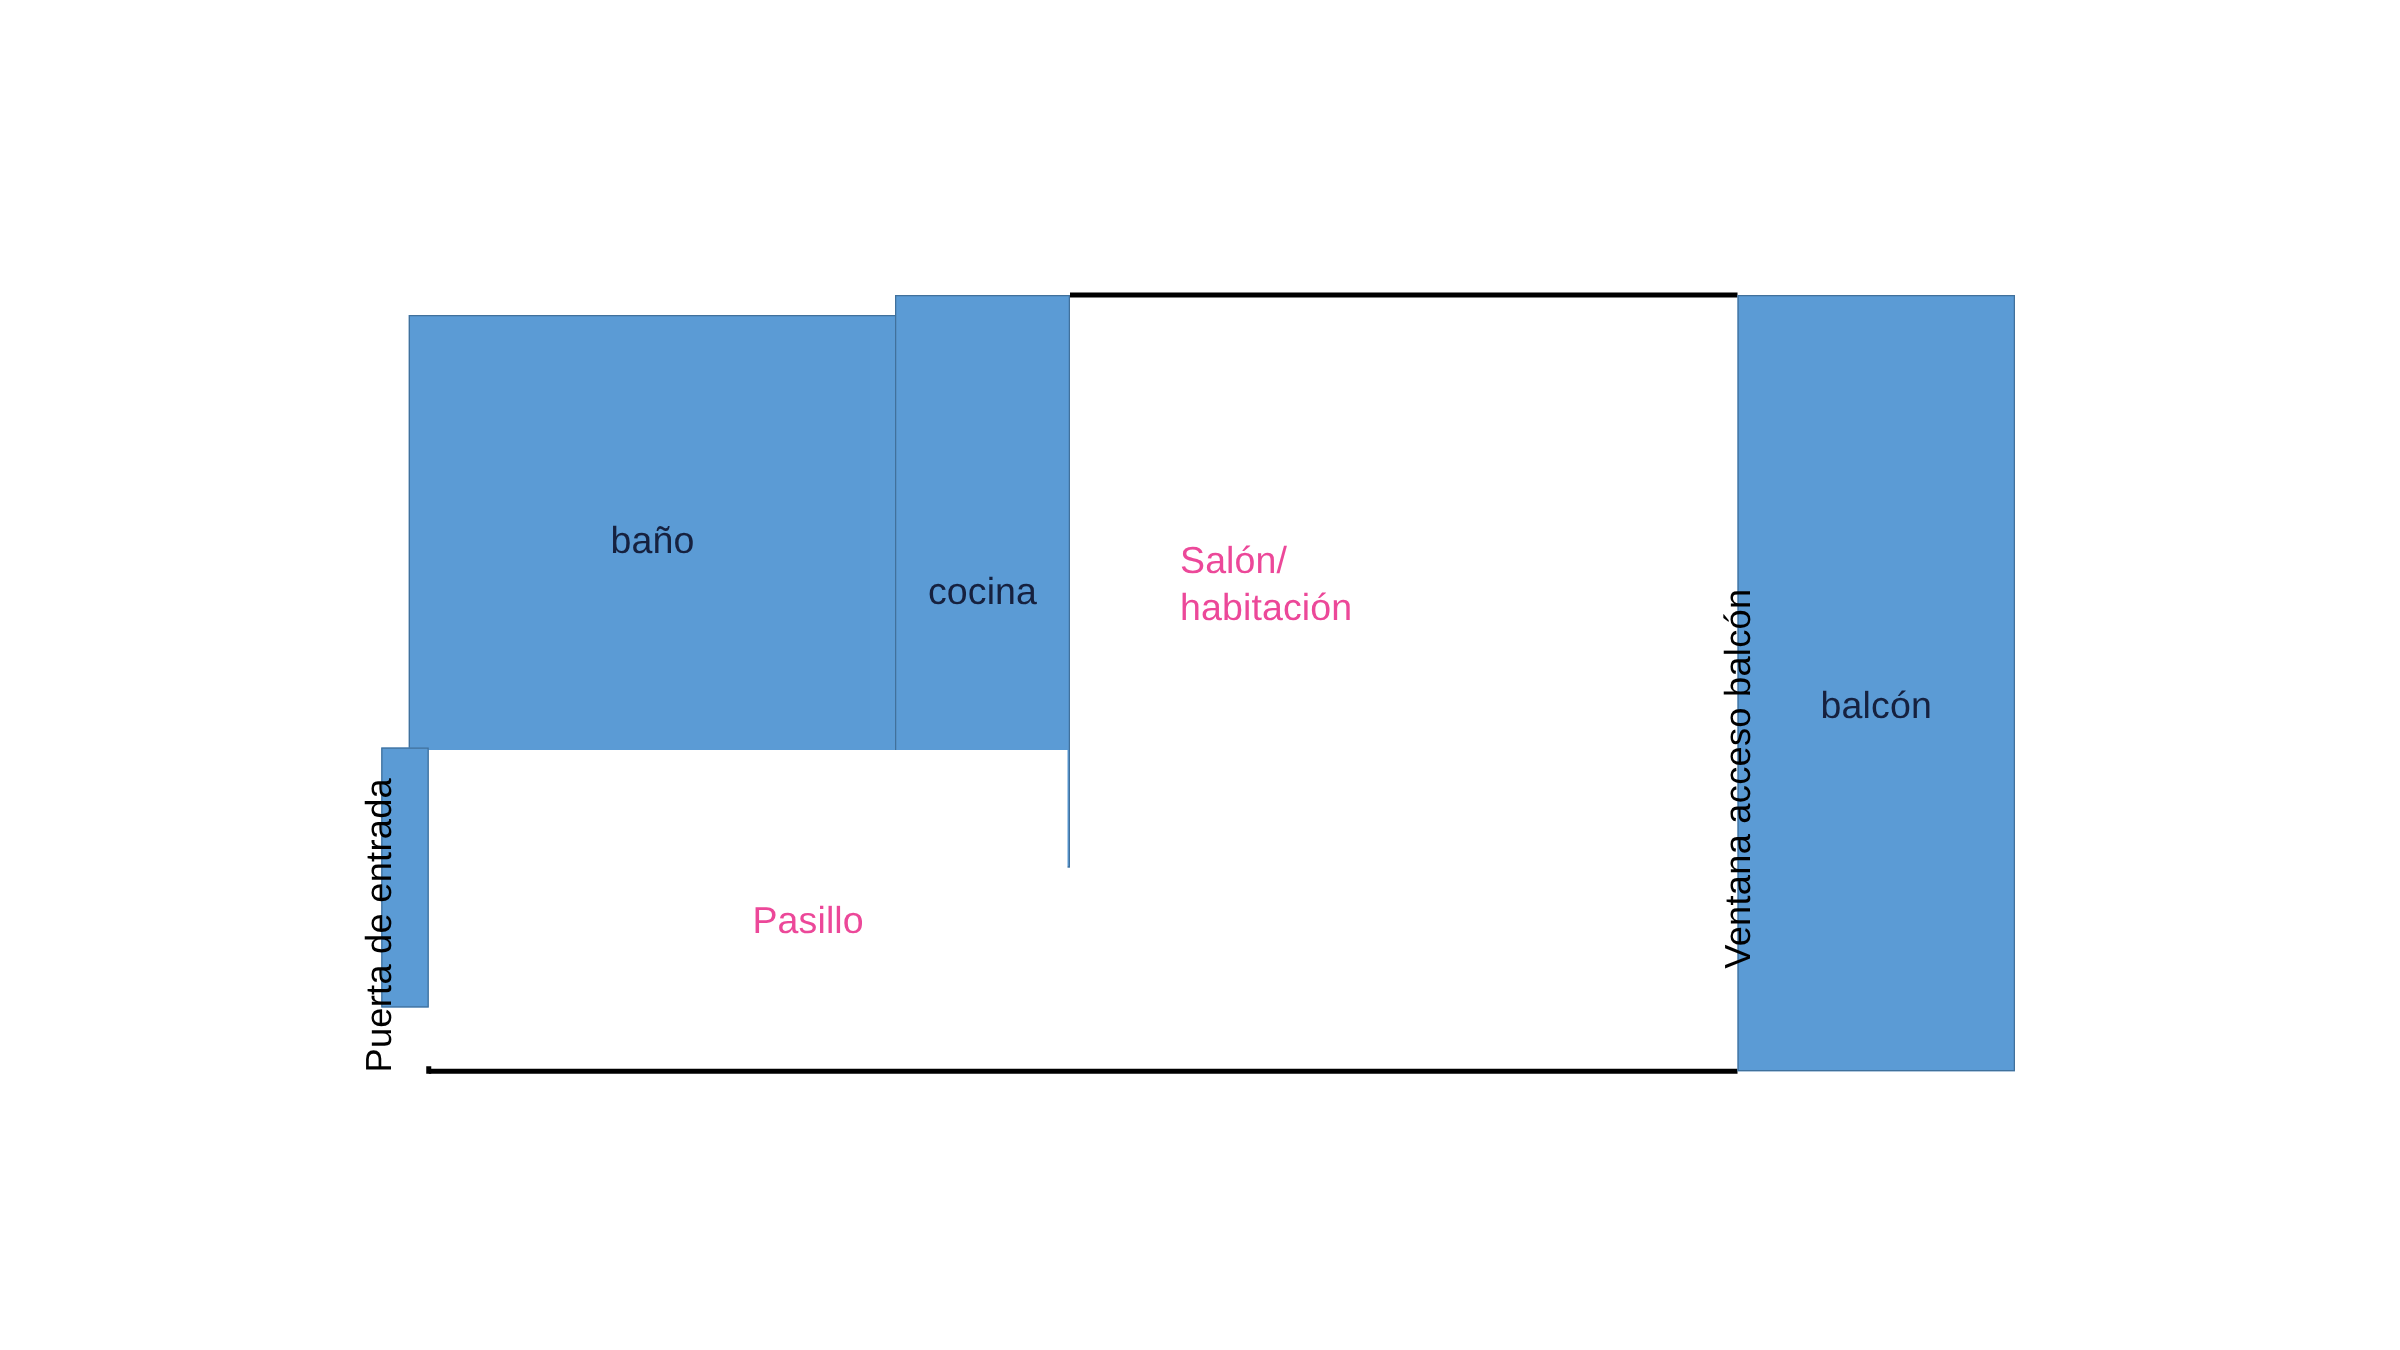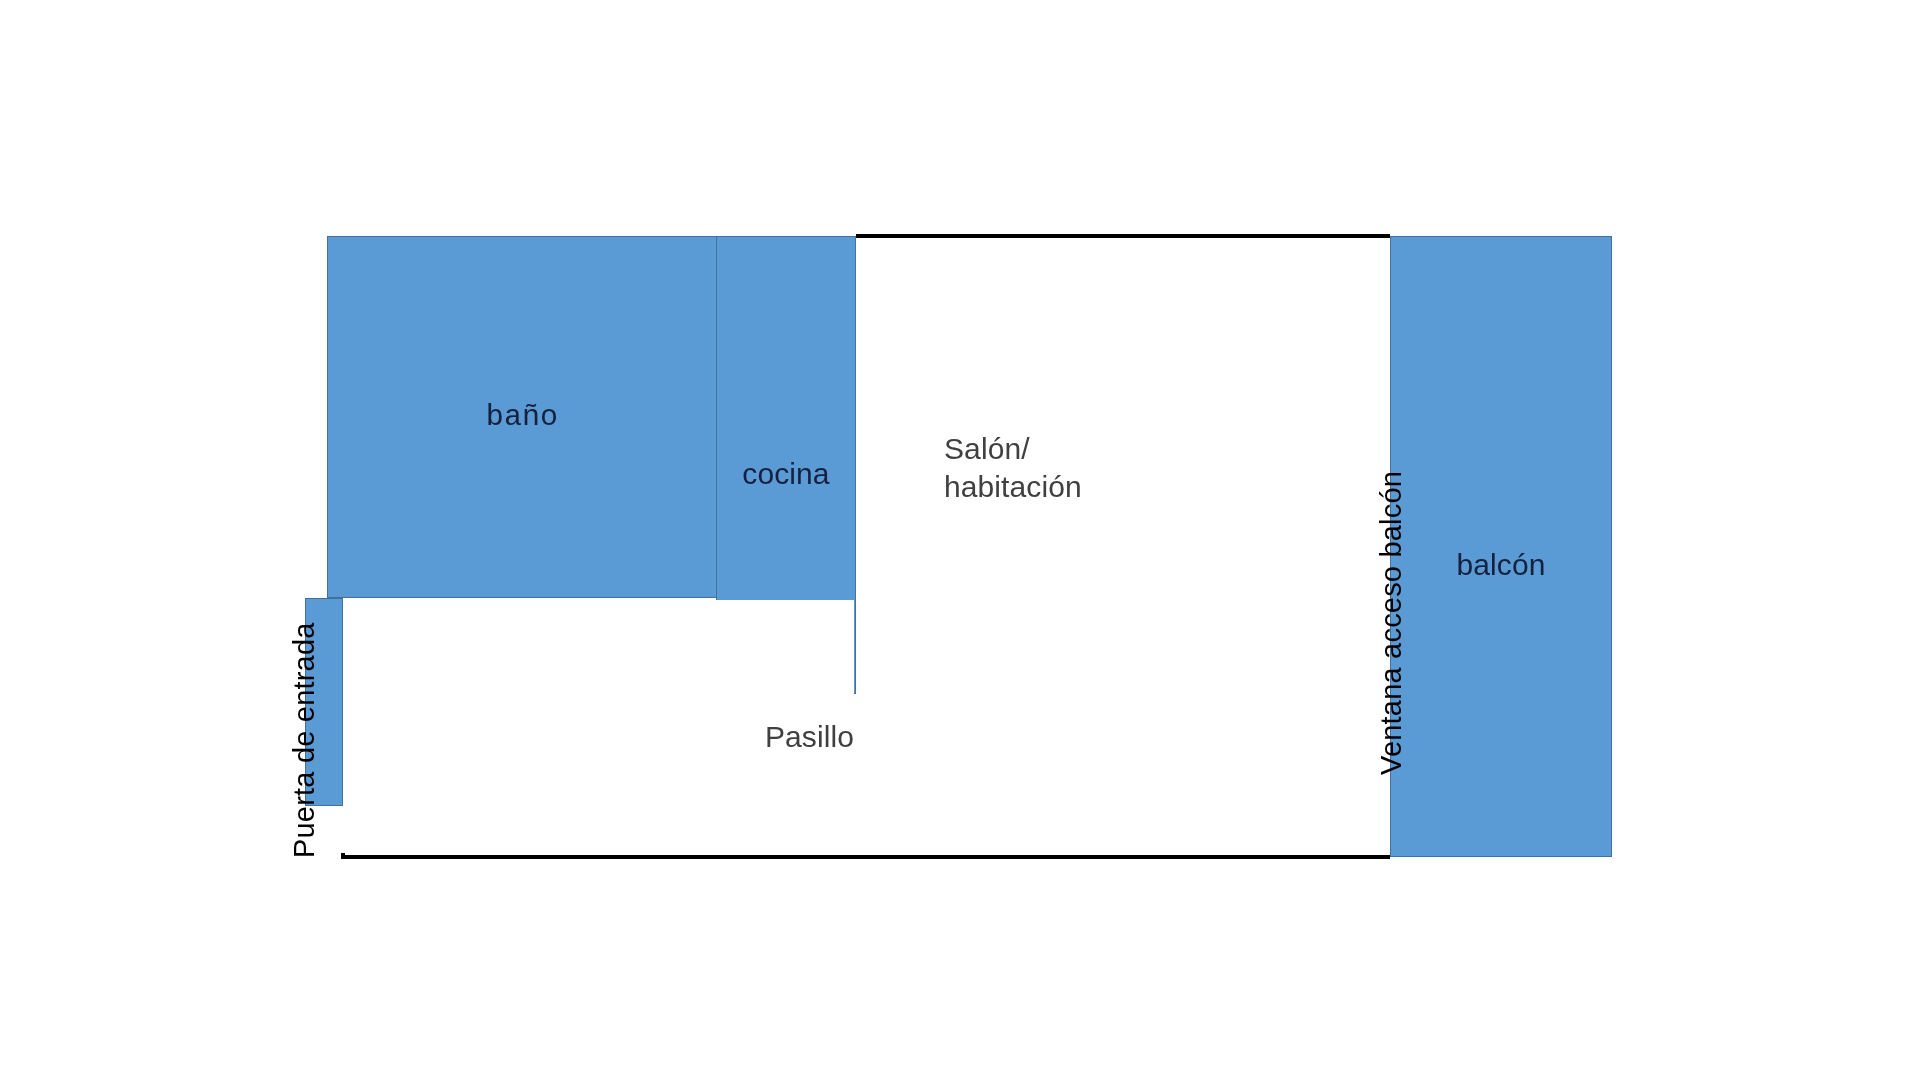--- a/index.html
+++ b/index.html
@@ -33,21 +33,21 @@
   .room-blue {
     background: #5B9BD5;
     border: 1.5px solid #41719C;
   }
 
   .room-white {
     background: #ffffff;
   }
 
   .room-label {
-    color: #404040;
+    color: #ec4899;
     font-size: 30px;
     line-height: 1.28;
     text-align: center;
     white-space: pre-line;
     letter-spacing: 0.1px;
   }
 
   .room-label-dark {
     color: #16213f;
   }
@@ -73,34 +73,34 @@
 <body>
 
 <div id="floorplan">
 
   <div class="wall" style="left:856px; top:234px; width:534px; height:4px;"></div>
 
   <div class="wall" style="left:343px; top:855px; width:1047px; height:4px;"></div>
 
   <div class="wall" style="left:341px; top:806px; width:4px; height:53px;"></div>
 
-  <div class="room room-blue" style="left:327px; top:236px; width:390px; height:362px;font-family:Liberation Mono, monospace;">
+  <div class="room room-blue" style="left:327px; top:252px; width:390px; height:362px;">
     <span class="room-label room-label-dark">baño</span>
   </div>
 
   <div class="room room-blue" style="left:716px; top:236px; width:140px; height:458px;">
     <span class="room-label room-label-dark" style="margin-top:18px;">cocina</span>
   </div>
 
   <div class="room room-white" style="left:860px; top:240px; width:526px; height:613px; align-items:flex-start; justify-content:flex-start;">
     <span class="room-label" style="margin-left:84px; margin-top:190px; text-align:left;">Salón/
 habitación</span>
   </div>
 
-  <div class="room room-white" style="left:331px; top:600px; width:523px; height:253px; align-items:flex-start; justify-content:flex-end;">
+  <div class="room room-white" style="left:331px; top:600px; width:523px; height:253px; align-items:flex-start; justify-content:center;">
     <span class="room-label" style="margin-left:108px; margin-top:118px; text-align:left;">Pasillo</span>
   </div>
 
   <div class="room room-blue" style="left:1390px; top:236px; width:222px; height:621px;">
     <span class="room-label room-label-dark" style="margin-top:38px;">balcón</span>
   </div>
 
   <div class="room room-blue" style="left:305px; top:598px; width:38px; height:208px;"></div>
 
   <div class="vlabel" style="left:288px; top:858px;">Puerta de entrada</div>

